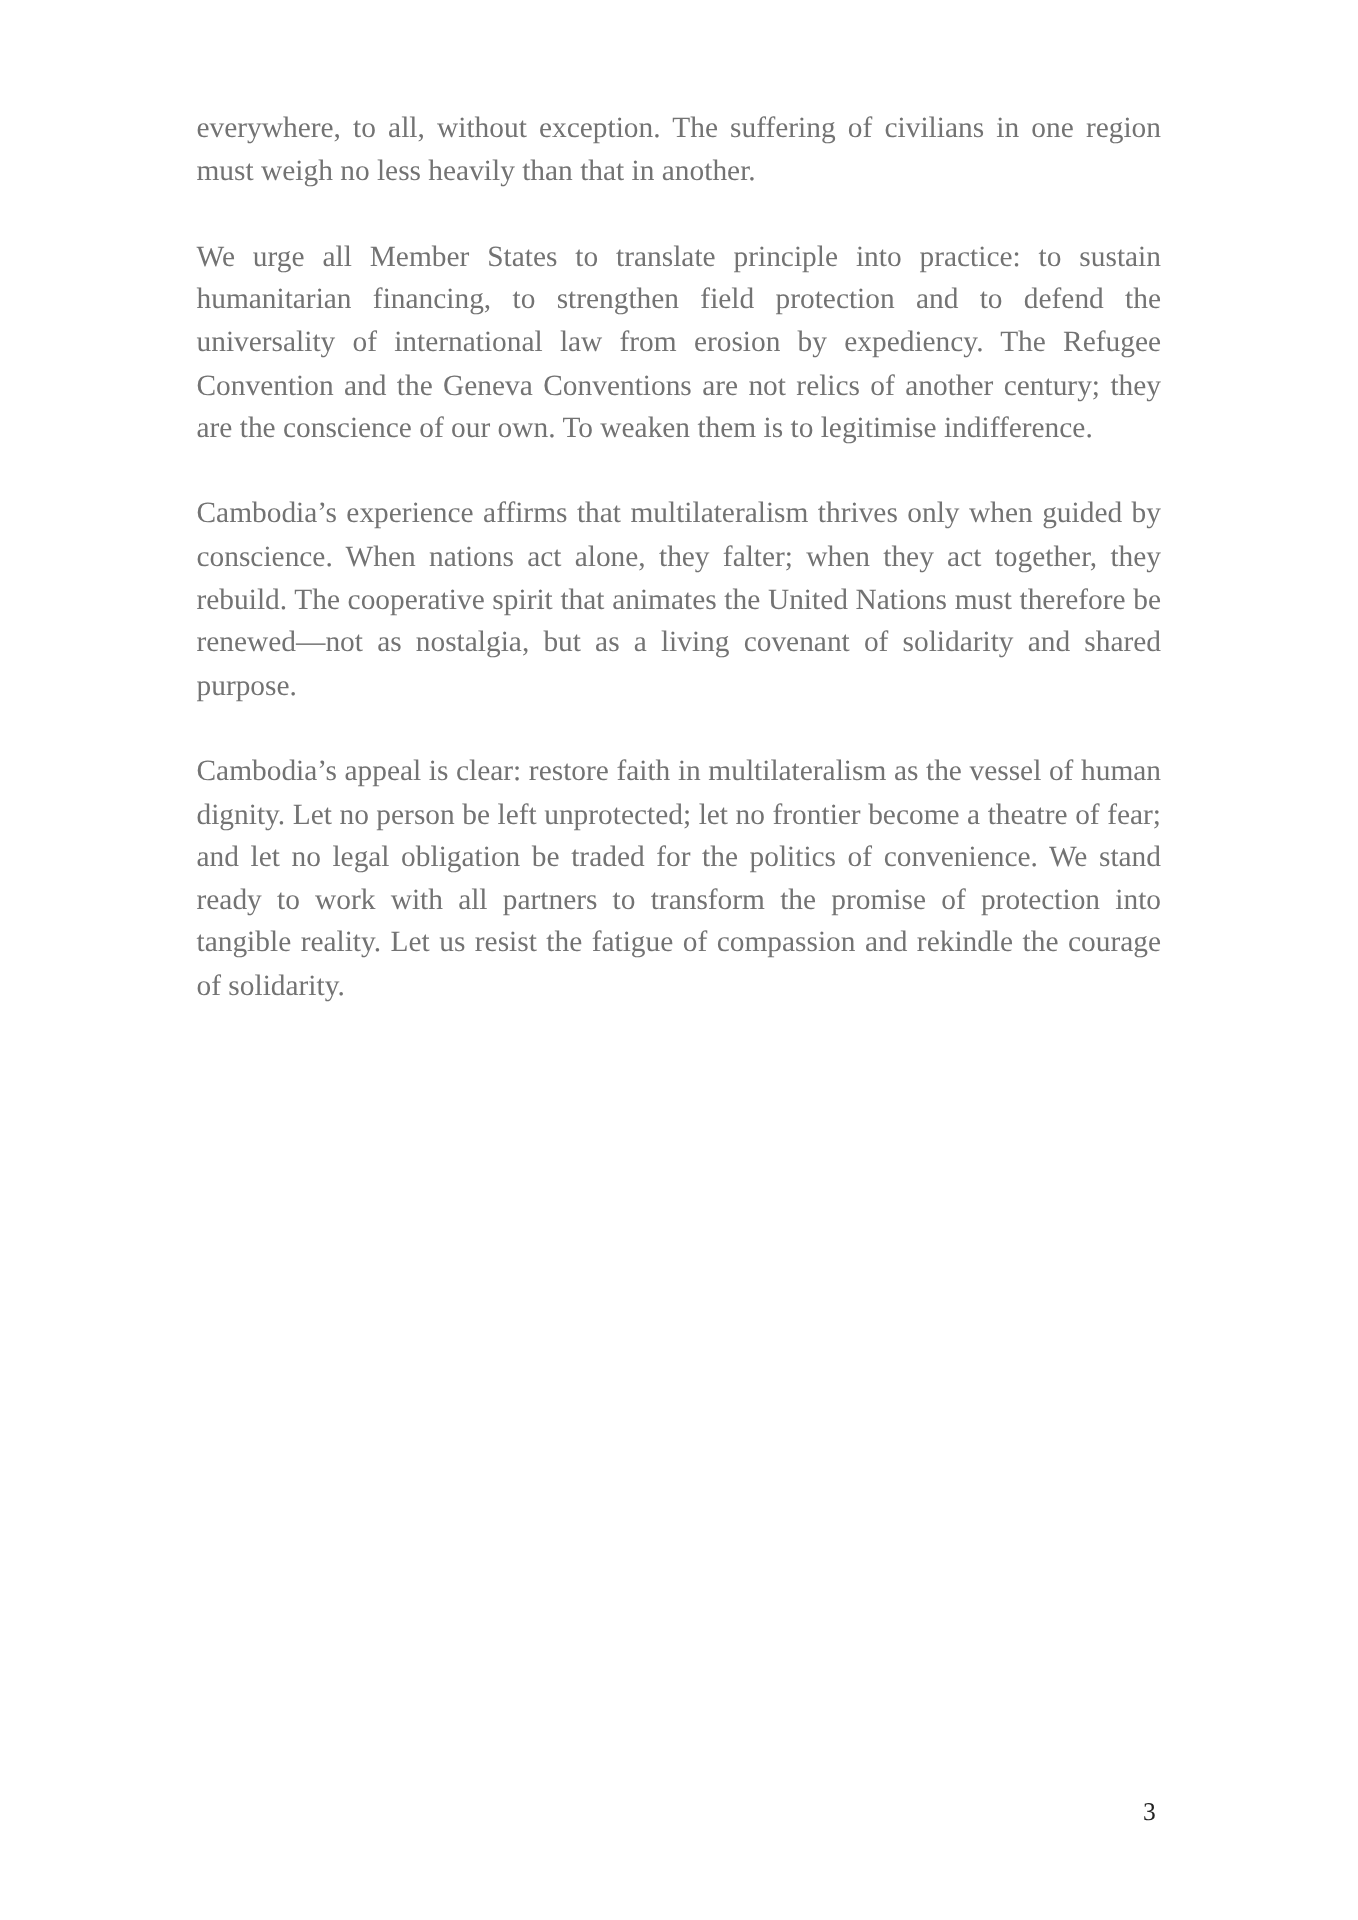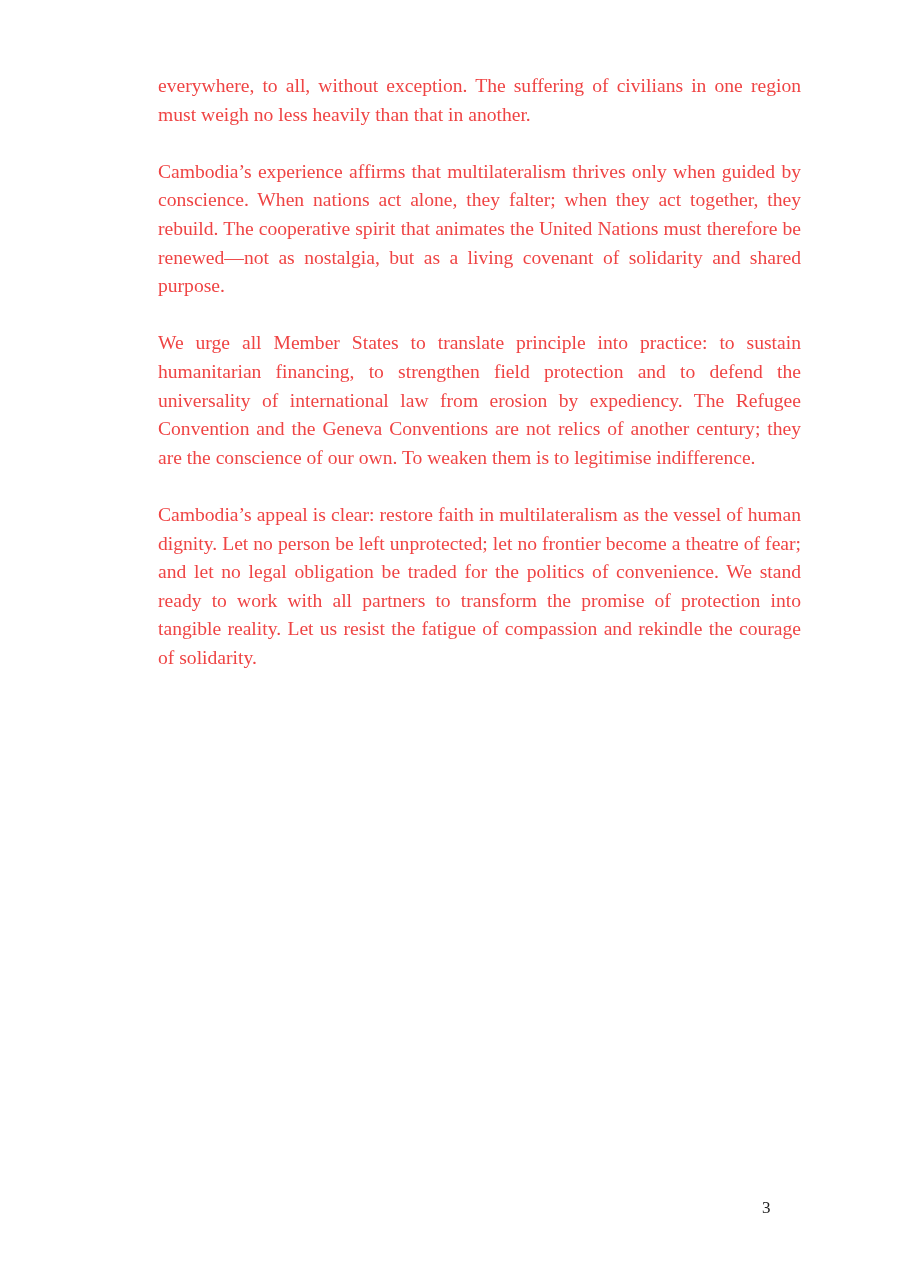--- a/index.html
+++ b/index.html
@@ -1,35 +1,34 @@
 <!DOCTYPE html>
 <html><head>
 <meta charset="utf-8">
 <style>
   html, body { margin: 0; padding: 0; background: #ffffff; }
   body { width: 905px; height: 1280px; position: relative; overflow: hidden; }
   .page { position: absolute; left: 0; top: 0; width: 905px; height: 1280px; background: #fff; }
   .body-text {
     position: absolute; left: 131px; top: 72px; width: 643px;
     font-family: "Liberation Serif", "DejaVu Serif", serif;
-    font-size: 19.6px; line-height: 28.6px; color: #ef4444;
+    font-size: 19.6px; line-height: 28.6px; color: #737373;
     text-align: justify;
-    margin-left: 27px;
   }
   .body-text p { margin: 0 0 28.6px 0; }
   .page-number {
     position: absolute; left: 762px; top: 1198px;
     font-family: "Liberation Serif", "DejaVu Serif", serif;
     font-size: 17px; color: #222;
   }
 </style>
 </head>
 <body>
 
 <div class="page">
   <div class="body-text">
     <p>everywhere, to all, without exception. The suffering of civilians in one region must weigh no less heavily than that in another.</p>
+    <p>We urge all Member States to translate principle into practice: to sustain humanitarian financing, to strengthen field protection and to defend the universality of international law from erosion by expediency. The Refugee Convention and the Geneva Conventions are not relics of another century; they are the conscience of our own. To weaken them is to legitimise indifference.</p>
     <p>Cambodia’s experience affirms that multilateralism thrives only when guided by conscience. When nations act alone, they falter; when they act together, they rebuild. The cooperative spirit that animates the United Nations must therefore be renewed—not as nostalgia, but as a living covenant of solidarity and shared purpose.</p>
-    <p>We urge all Member States to translate principle into practice: to sustain humanitarian financing, to strengthen field protection and to defend the universality of international law from erosion by expediency. The Refugee Convention and the Geneva Conventions are not relics of another century; they are the conscience of our own. To weaken them is to legitimise indifference.</p>
     <p>Cambodia’s appeal is clear: restore faith in multilateralism as the vessel of human dignity. Let no person be left unprotected; let no frontier become a theatre of fear; and let no legal obligation be traded for the politics of convenience. We stand ready to work with all partners to transform the promise of protection into tangible reality. Let us resist the fatigue of compassion and rekindle the courage of solidarity.</p>
   </div>
   <div class="page-number">3</div>
 </div>
 
 </body></html>

